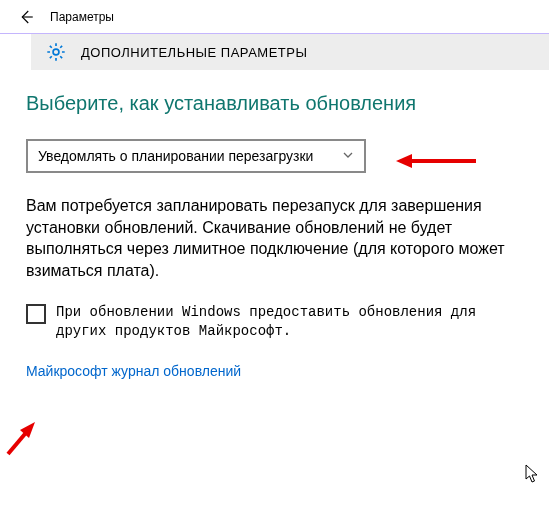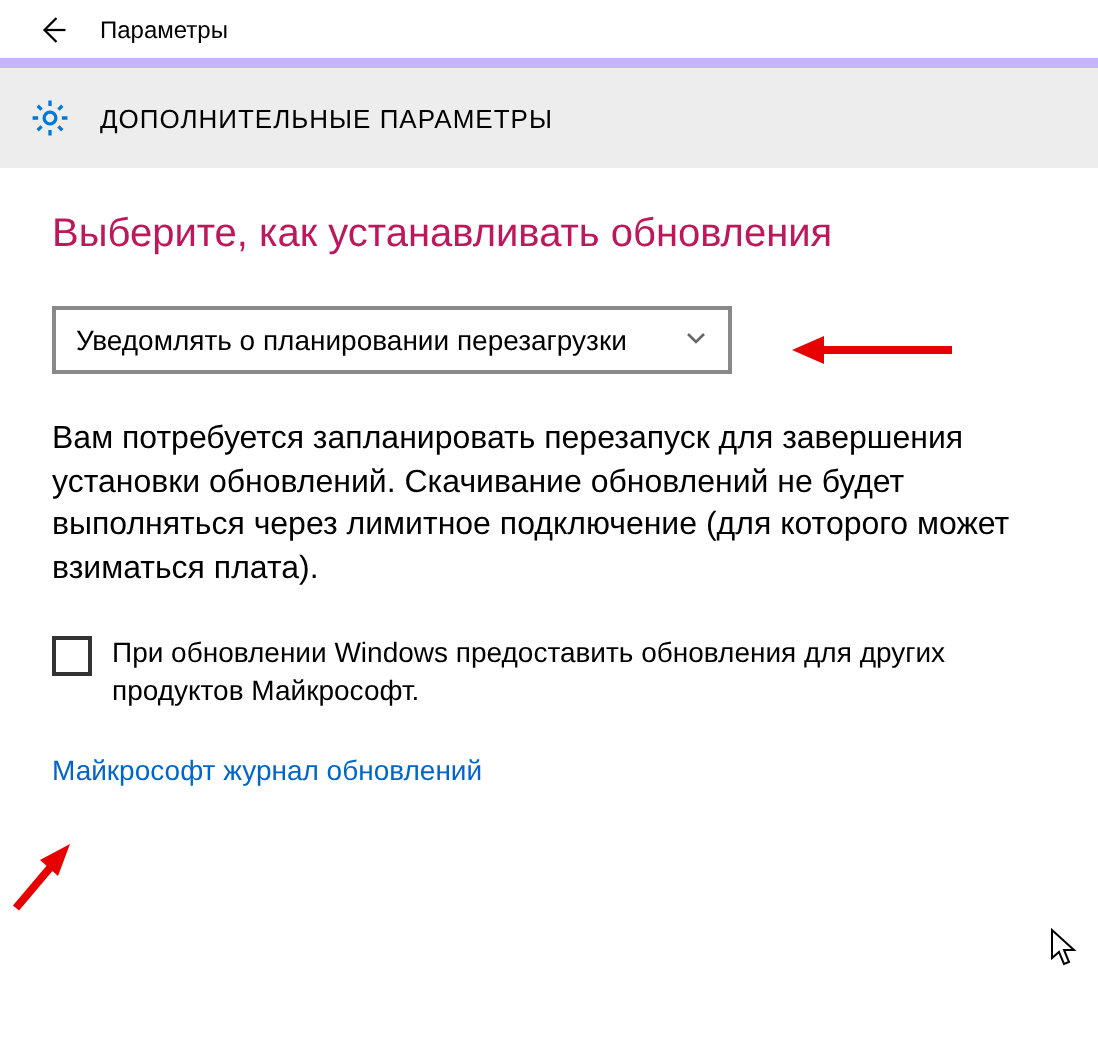--- a/index.html
+++ b/index.html
@@ -12,57 +12,58 @@
       height: 524px;
       position: relative;
       overflow: hidden;
     }
     .titlebar {
       height: 34px;
       background: #fff;
       display: flex;
       align-items: center;
       padding: 0 8px;
-      border-bottom: 5px solid #c4b5fd;
+      border-bottom: 1px solid #c4b5fd;
     }
     .back-btn {
       width: 36px;
       height: 34px;
       display: flex;
       align-items: center;
       justify-content: center;
       font-size: 18px;
       cursor: pointer;
     }
     .titlebar-title {
       font-size: 12px;
       color: #000;
       margin-left: 6px;
     }
     .header {
       background: #ededed;
-      height: 50px;
+      height: 36px;
       display: flex;
       align-items: center;
       padding: 0 14px;
       gap: 14px;
+      margin-left: 31px;
     }
     .gear-icon { color: #0078D7; display:flex; align-items:center; }
     .header-title {
       font-size: 13px;
       letter-spacing: 0.5px;
       color: #000;
     }
     .content {
       padding: 22px 26px 20px 26px;
     }
     .section-heading {
       font-size: 20px;
       font-weight: 400;
-      color: #be185d;
+      color: #0f766e;
       margin-bottom: 18px;
     }
     .dropdown-row {
       display: flex;
       align-items: center;
       position: relative;
       margin-bottom: 22px;
       margin-top: 24px;
     }
     .dropdown {
@@ -112,20 +113,21 @@
     .checkbox.checked {
       background: #0078D7;
       border-color: #0078D7;
     }
     .checkbox.checked svg { display: block; }
     .checkbox svg { display: none; }
     .checkbox-label {
       font-size: 14px;
       line-height: 1.35;
       max-width: 460px;
+      font-family: Liberation Mono, monospace;
     }
     .defer-block .more-link {
       display: block;
       margin-top: 2px;
     }
     .link {
       color: #0066CC;
       font-size: 14px;
       cursor: pointer;
       display: block;

